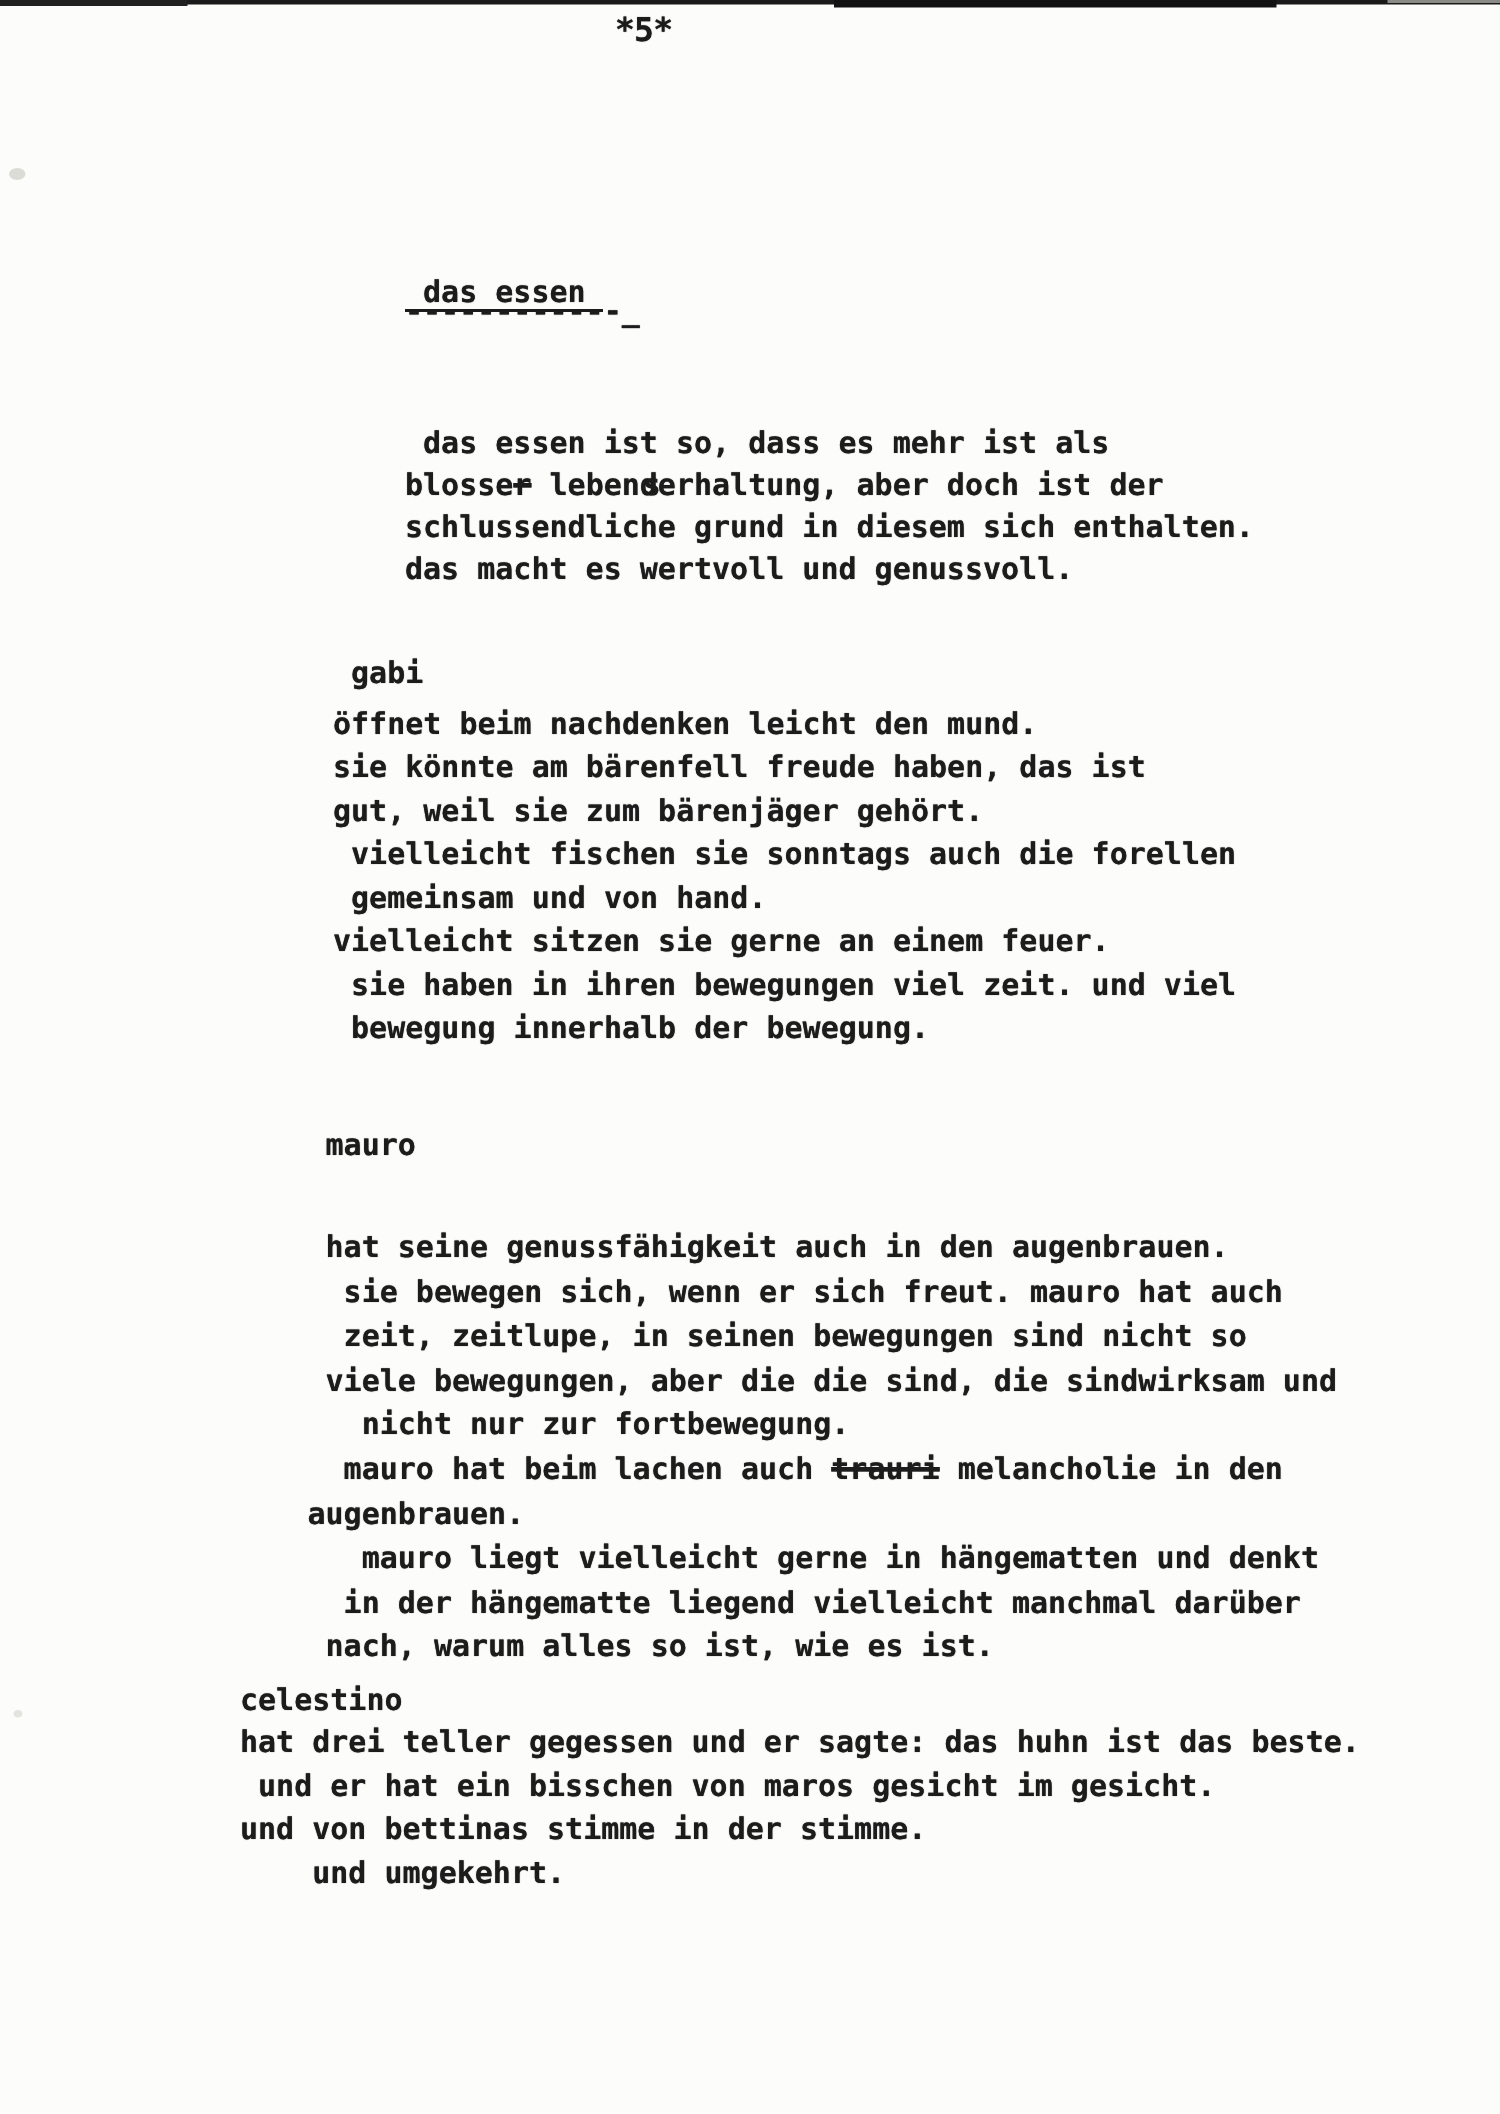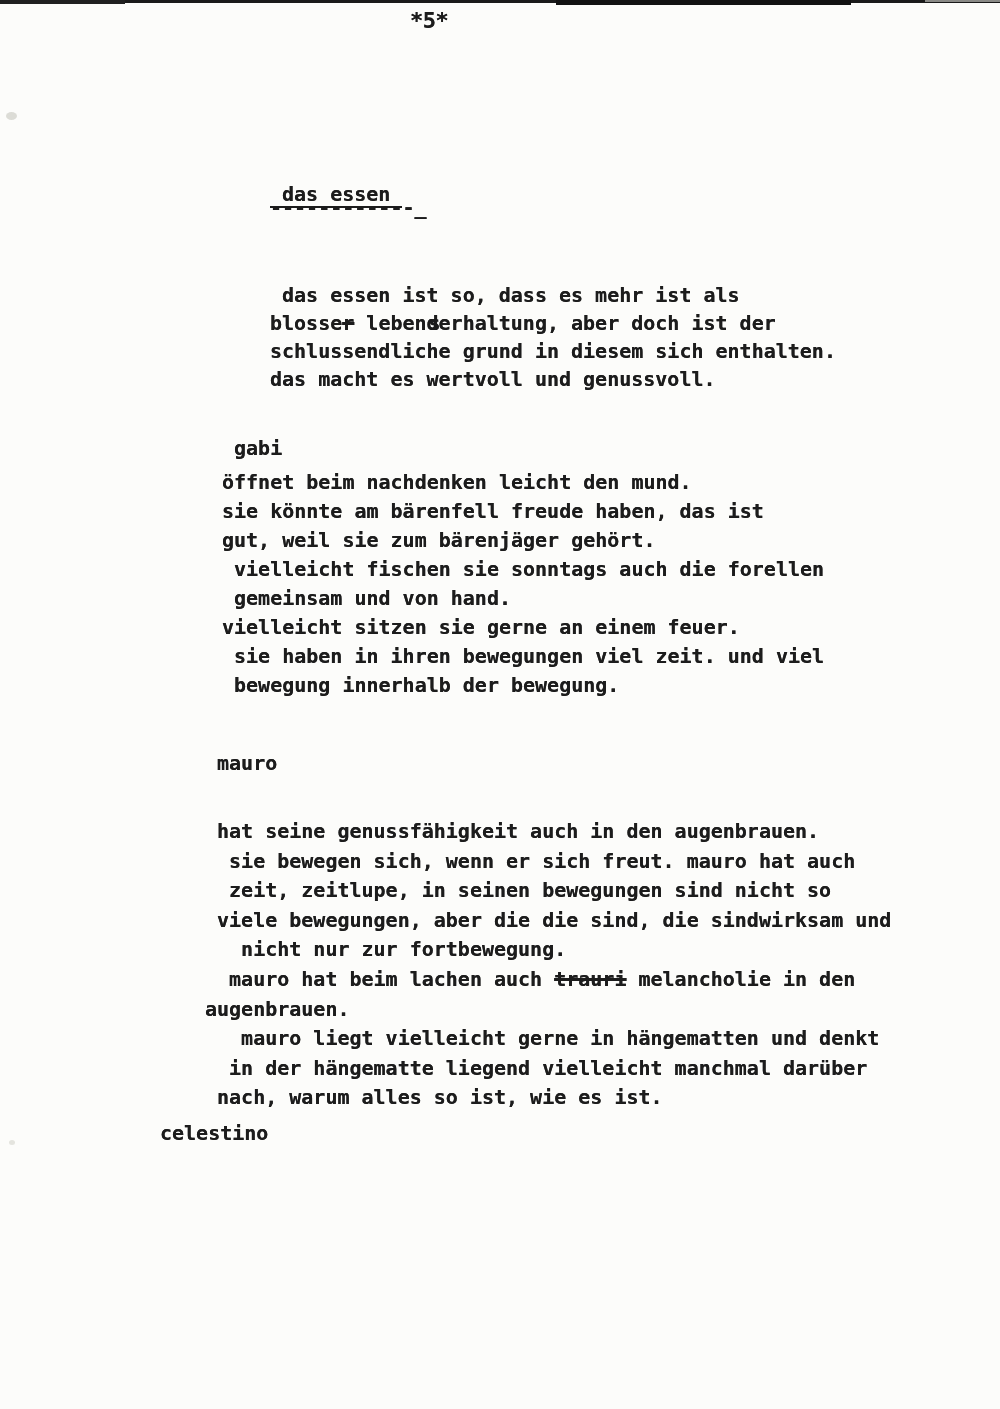--- a/index.html
+++ b/index.html
@@ -91,14 +91,18 @@
  viele bewegungen, aber die die sind, die sindwirksam und
    nicht nur zur fortbewegung.</pre>
     <div class="line"><span>  mauro hat beim lachen auch </span><span class="struck">trauri</span><span> melancholie in den</span></div>
     <pre>augenbrauen.
    mauro liegt vielleicht gerne in hängematten und denkt
   in der hängematte liegend vielleicht manchmal darüber
  nach, warum alles so ist, wie es ist.</pre>
   </div>
 
   <div class="abs line celestino-name">celestino</div>
+  <pre class="abs celestino-body">hat drei teller gegessen und er sagte: das huhn ist das beste.
+ und er hat ein bisschen von maros gesicht im gesicht.
+und von bettinas stimme in der stimme.
+    und umgekehrt.</pre>
 
 </div>
 
 </body></html>

